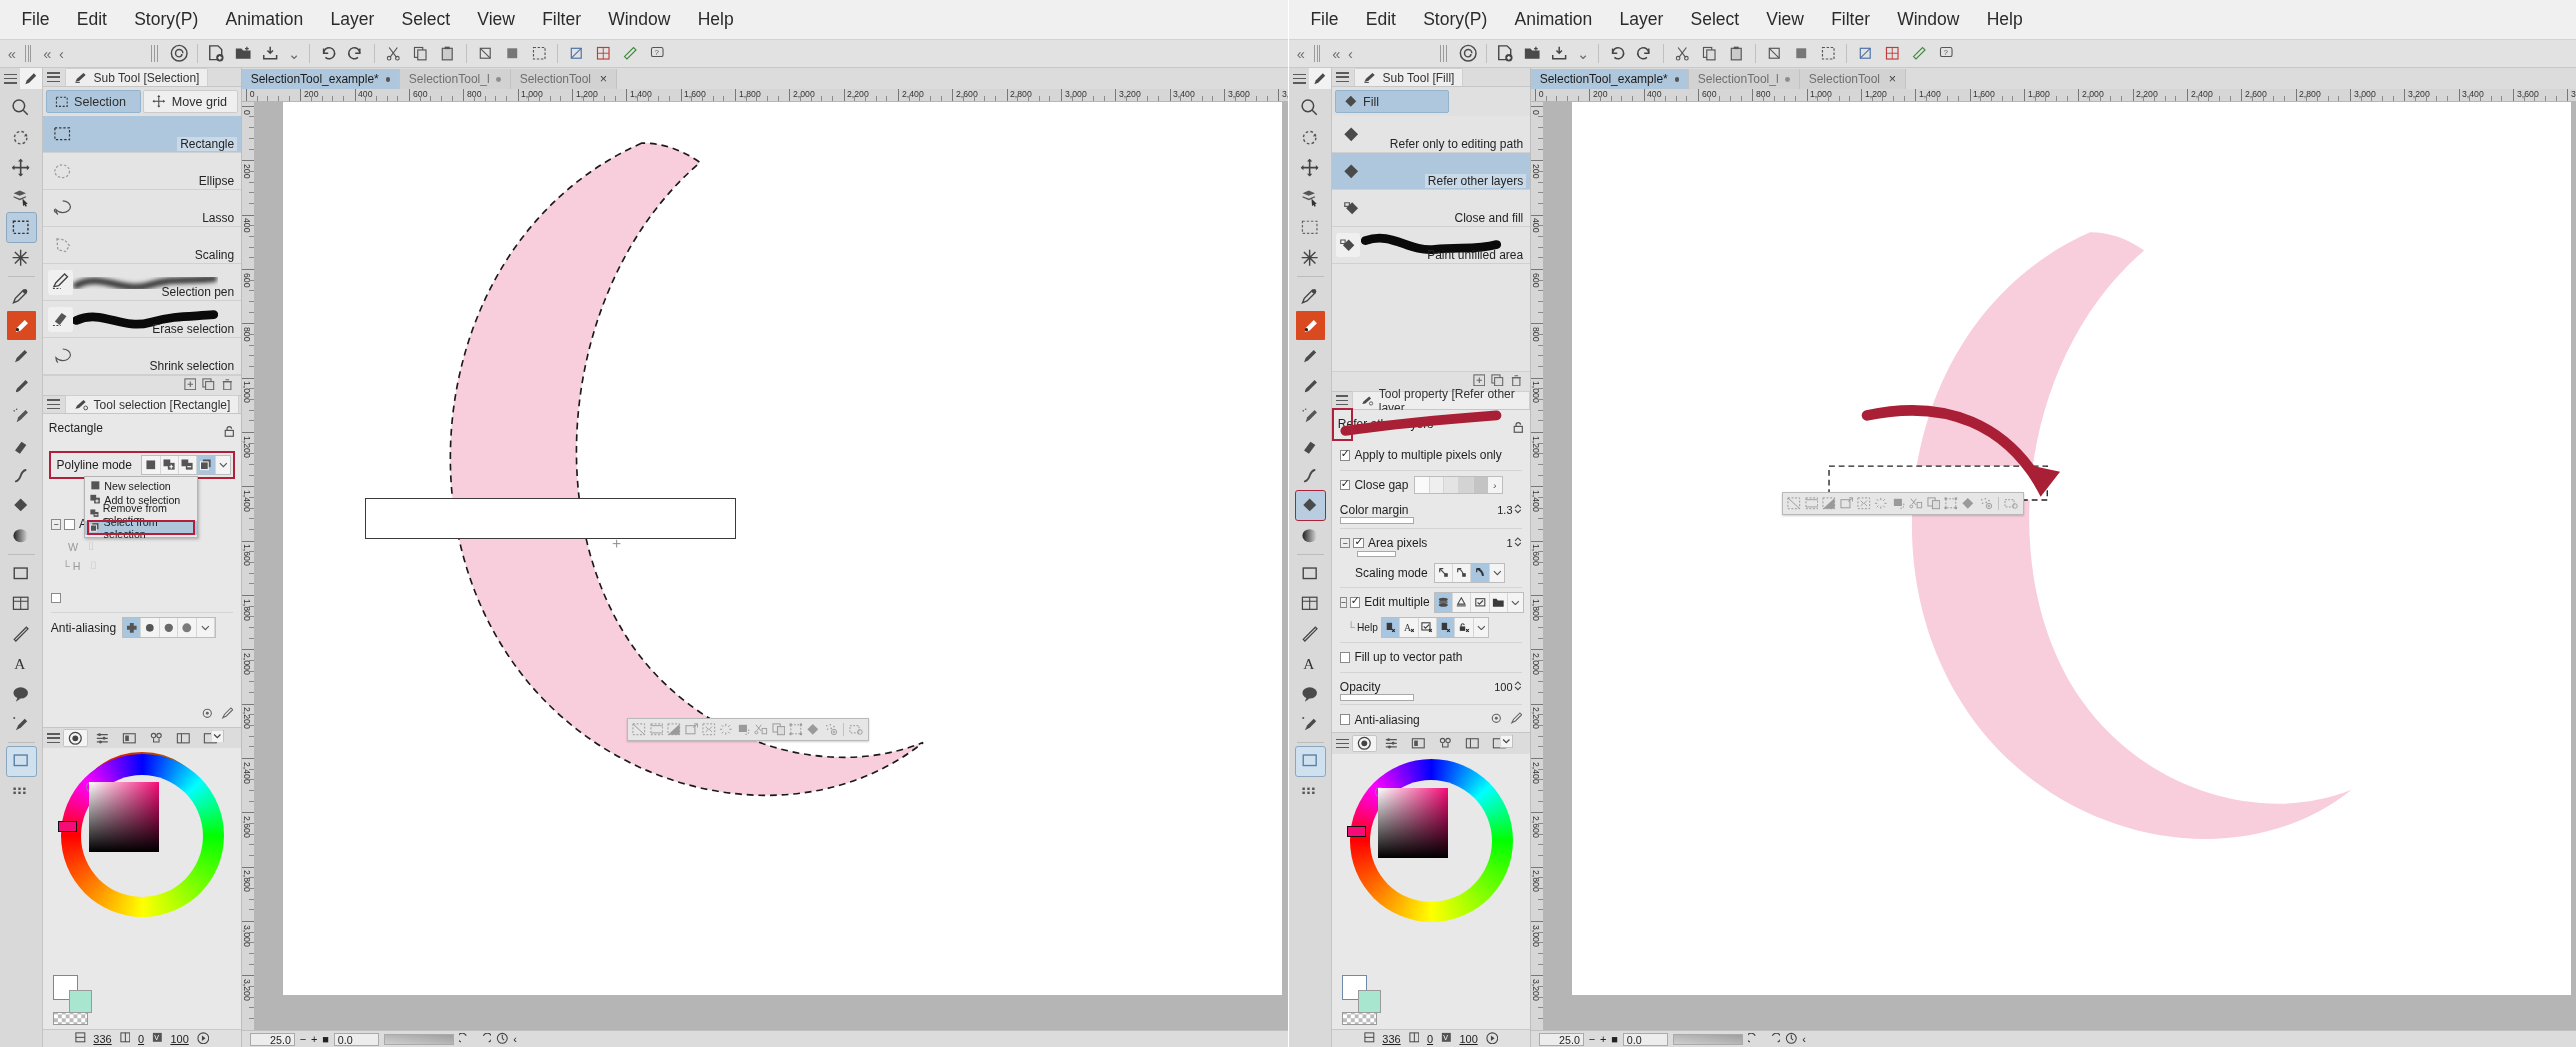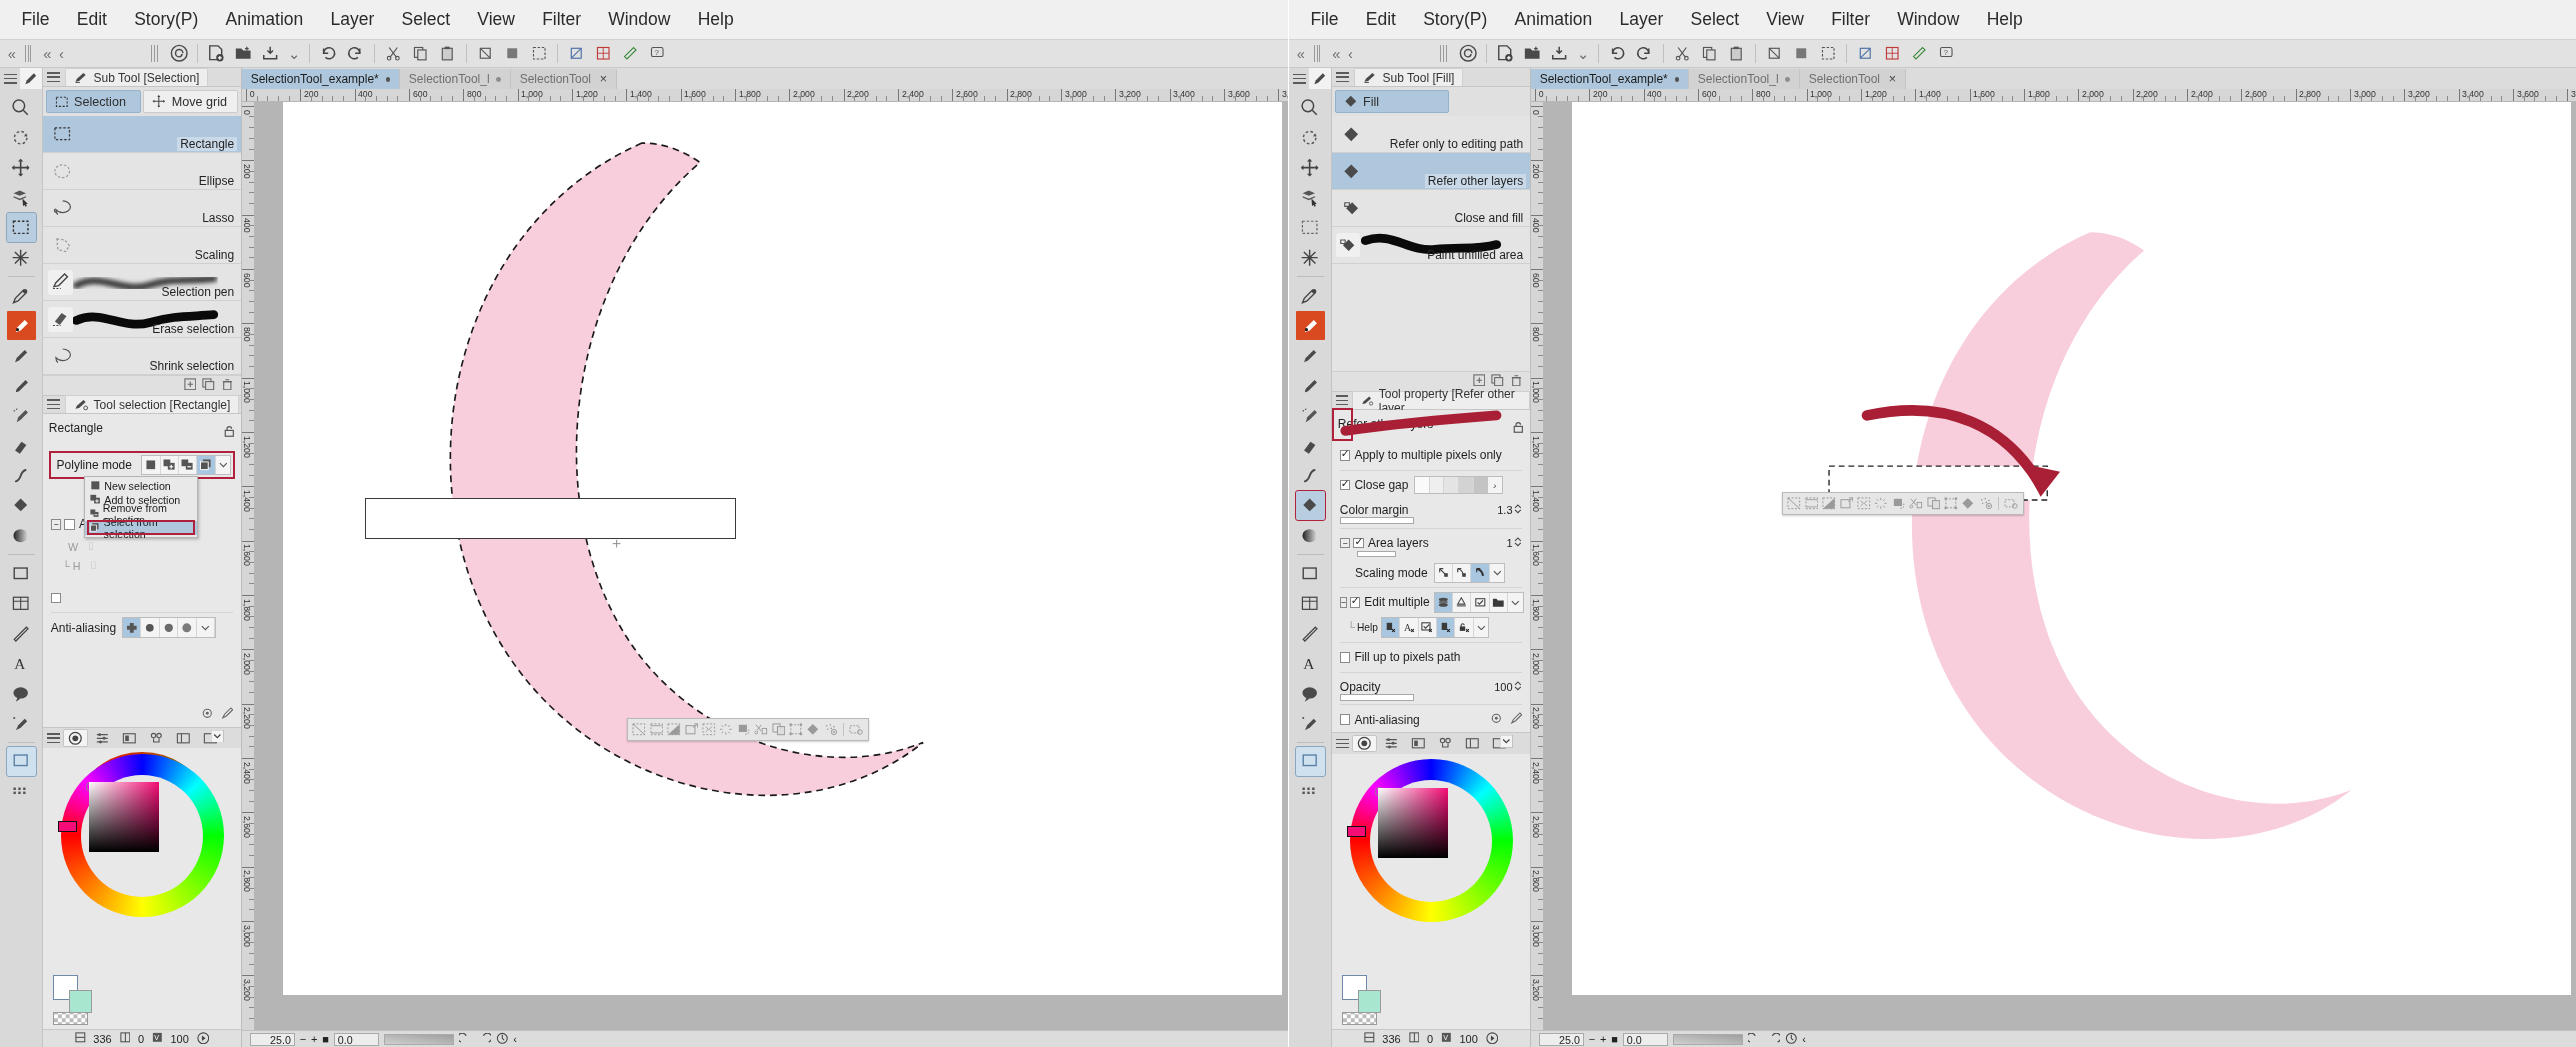--- a/index.html
+++ b/index.html
@@ -112,21 +112,21 @@
   .aabtns .ab.on { background:#a9c6e0; }
 
   .colorPanelHdr { height:21.3px; background:#dcdcdc; display:flex; align-items:center; gap:1.9px;
      border-top:1px solid #c6c6c6; padding-left:2.9px;}
   .cph { width:25px;height:17.5px; display:flex;align-items:center;justify-content:center;
      border-radius:1.9px;}
   .cph.on { background:#f4f4f4; border:1px solid #c6c6c6;}
   .wheelArea { background:#e8e8e8; flex:1; position:relative; }
 
   .statusbar { height:19.4px; background:#e0e0e0; display:flex; align-items:center;
-    justify-content:center; gap:7.8px; font-size:11px; color:#222; border-top:1px solid #c8c8c8;}
+    justify-content:center; gap:7.8px; font-size:11px; color:#222; border-top:1px solid #c8c8c8;text-decoration:underline;}
 
   
   .canvascol { flex:1; display:flex; flex-direction:column; background:#b0b0b0; position:relative; }
   .doctabs { height:21.3px; background:#dcdcdc; display:flex; align-items:flex-end; }
   .dtab { height:20.4px; display:flex; align-items:center; gap:6.8px; padding:0 8.7px;
     font-size:12px; border-right:1px solid #c3c3c3;}
   .dtab.active { background:#aec7dd; color:#1b1b1b; }
   .dtab.inact { background:#d2d2d2; color:#6f6f6f; }
   .dot { width:4.9px;height:4.9px;border-radius:50%;background:#555; }
   .dtab.inact .dot { background:#8d8d8d; }
@@ -1665,21 +1665,21 @@
           </div>
           <div style="padding:0 7.8px;margin-top:-5.8px;margin-bottom:3.9px;">
             <div class="slider" style="width:74px;"></div>
           </div>
           <div class="psep"></div>
 
           <div class="prow" style="justify-content:space-between;">
             <span style="display:flex;align-items:center;">
               <span class="minus">−</span>
               <span class="chk on"></span>
-              <span class="lbl">Area layers</span>
+              <span class="lbl">Area pixels</span>
             </span>
             <span class="spin">
               <span>1</span>
               <span><svg width="7.8" height="11.6" viewBox="0 0 8 12">
                     <path d="M1 5l3-3 3 3M1 7l3 3 3-3" fill="none" stroke="#444" stroke-width="1.1"></path>
                   </svg></span>
             </span>
           </div>
           <div style="padding-left:25px;margin-top:-4.9px;margin-bottom:2.9px;">
             <div class="slider" style="width:39px;"></div>
@@ -1791,21 +1791,21 @@
               <span class="ch">
                   <svg width="8.7" height="5.8" viewBox="0 0 10 6">
                     <path d="M1 1l4 4 4-4" fill="none" stroke="#555" stroke-width="1.3"></path>
                   </svg>
                 </span>
             </span>
           </div>
           <div class="psep"></div>
           <div class="prow">
             <span class="chk"></span>
-            <span class="lbl">Fill up to pixels path</span>
+            <span class="lbl">Fill up to vector path</span>
           </div>
           <div class="psep"></div>
           <div class="prow" style="justify-content:space-between;">
             <span class="lbl">Opacity</span>
             <span class="spin">
               <span>100</span>
               <span><svg width="7.8" height="11.6" viewBox="0 0 8 12">
                     <path d="M1 5l3-3 3 3M1 7l3 3 3-3" fill="none" stroke="#444" stroke-width="1.1"></path>
                   </svg></span>
             </span>

